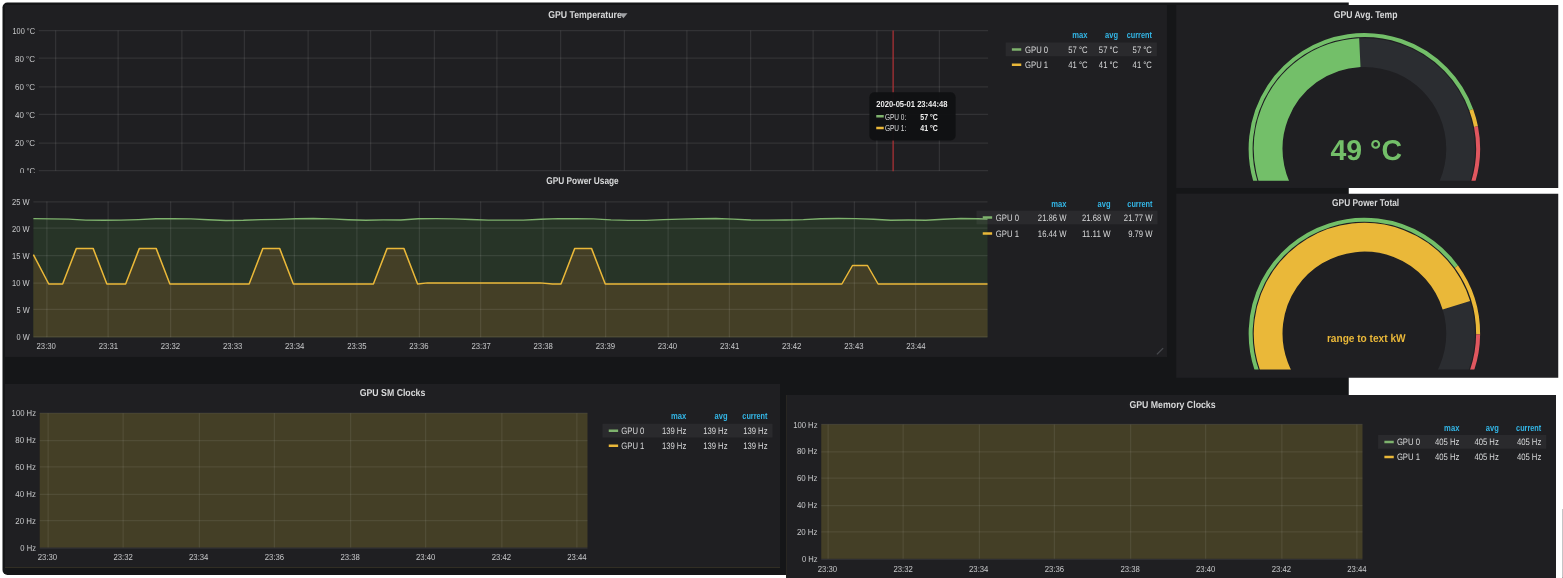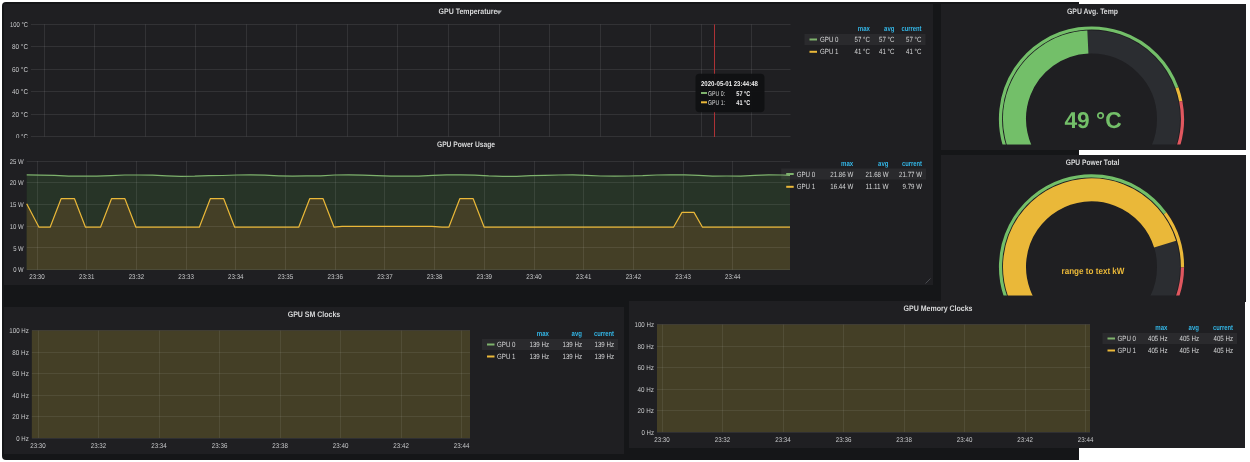--- a/index.html
+++ b/index.html
@@ -212,21 +212,21 @@
         <text x="493.0" y="40.0" font-size="7.5" fill="#d8d9da" text-anchor="start" font-weight="normal" textLength="18.5" lengthAdjust="spacingAndGlyphs">GPU 0</text>
         <text x="545.0" y="40.0" font-size="7.5" fill="#d8d9da" text-anchor="end" font-weight="normal" textLength="19.5" lengthAdjust="spacingAndGlyphs">139 Hz</text>
         <text x="578.0" y="40.0" font-size="7.5" fill="#d8d9da" text-anchor="end" font-weight="normal" textLength="19.5" lengthAdjust="spacingAndGlyphs">139 Hz</text>
         <text x="610.0" y="40.0" font-size="7.5" fill="#d8d9da" text-anchor="end" font-weight="normal" textLength="19.5" lengthAdjust="spacingAndGlyphs">139 Hz</text>
         <line x1="483.00" y1="49.50" x2="490.50" y2="49.50" stroke="#eab839" stroke-width="2"></line>
         <text x="493.0" y="52.0" font-size="7.5" fill="#d8d9da" text-anchor="start" font-weight="normal" textLength="18.5" lengthAdjust="spacingAndGlyphs">GPU 1</text>
         <text x="545.0" y="52.0" font-size="7.5" fill="#d8d9da" text-anchor="end" font-weight="normal" textLength="19.5" lengthAdjust="spacingAndGlyphs">139 Hz</text>
         <text x="578.0" y="52.0" font-size="7.5" fill="#d8d9da" text-anchor="end" font-weight="normal" textLength="19.5" lengthAdjust="spacingAndGlyphs">139 Hz</text>
         <text x="610.0" y="52.0" font-size="7.5" fill="#d8d9da" text-anchor="end" font-weight="normal" textLength="19.5" lengthAdjust="spacingAndGlyphs">139 Hz</text>
       </svg></div>
-<div class="panel" style="left:627px;top:299px;width:616px;height:146.5px"><svg width="616" height="146.5" viewBox="0 0 616 146.5">
+<div class="panel" style="left:627px;top:314px;width:616px;height:146.5px"><svg width="616" height="146.5" viewBox="0 0 616 146.5">
         <rect x="28" y="23.5" width="433.0" height="107.5" fill="#443f26"></rect>
         <line x1="28.00" y1="23.50" x2="461.00" y2="23.50" stroke="rgba(255,255,255,0.075)" stroke-width="1"></line>
         <text x="25.0" y="26.0" font-size="7" fill="#c8c9cb" text-anchor="end" font-weight="normal" textLength="19.5" lengthAdjust="spacingAndGlyphs">100 Hz</text>
         <line x1="28.00" y1="45.50" x2="461.00" y2="45.50" stroke="rgba(255,255,255,0.075)" stroke-width="1"></line>
         <text x="25.0" y="47.5" font-size="7" fill="#c8c9cb" text-anchor="end" font-weight="normal" textLength="16.5" lengthAdjust="spacingAndGlyphs">80 Hz</text>
         <line x1="28.00" y1="66.50" x2="461.00" y2="66.50" stroke="rgba(255,255,255,0.075)" stroke-width="1"></line>
         <text x="25.0" y="69.0" font-size="7" fill="#c8c9cb" text-anchor="end" font-weight="normal" textLength="16.5" lengthAdjust="spacingAndGlyphs">60 Hz</text>
         <line x1="28.00" y1="88.50" x2="461.00" y2="88.50" stroke="rgba(255,255,255,0.075)" stroke-width="1"></line>
         <text x="25.0" y="90.5" font-size="7" fill="#c8c9cb" text-anchor="end" font-weight="normal" textLength="16.5" lengthAdjust="spacingAndGlyphs">40 Hz</text>
         <line x1="28.00" y1="109.50" x2="461.00" y2="109.50" stroke="rgba(255,255,255,0.075)" stroke-width="1"></line>

